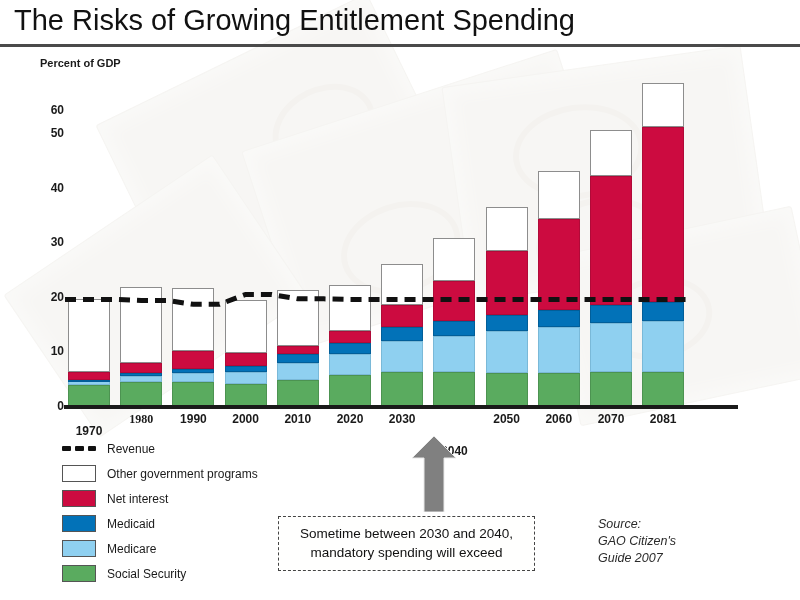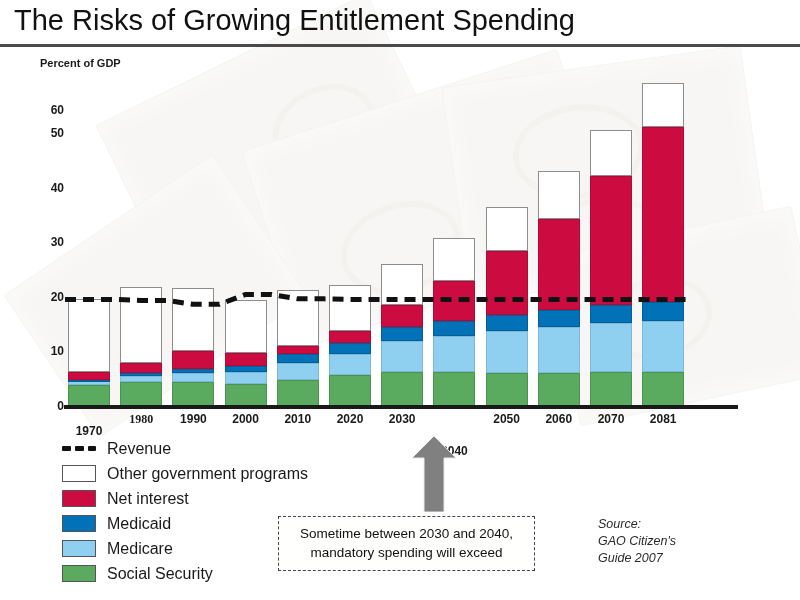--- a/index.html
+++ b/index.html
@@ -68,21 +68,21 @@
   
   #legend{position:absolute;left:62px;top:437px;}
   .lg-row{display:flex;align-items:center;height:23px;margin-bottom:2px;}
   .lg-swatch{width:34px;height:17px;margin-right:11px;box-sizing:border-box;flex:0 0 auto;}
   .lg-swatch.dash{
     background:transparent;border:none;position:relative;height:17px;
   }
   .lg-swatch.dash i{
     position:absolute;top:6px;height:5px;background:#111;border-radius:1px;display:block;
   }
-  .lg-label{font-size:16px;color:#1a1a1a;white-space:nowrap;}
+  .lg-label{font-size:12px;color:#1a1a1a;white-space:nowrap;}
   
   #annot{
     position:absolute;left:278px;top:516px;width:243px;
     border:1px dashed #444;background:#fffffe;
     padding:7px 6px 8px 6px;text-align:center;
     font-size:13.5px;line-height:19px;color:#111;
   }
   #arrow{position:absolute;left:409px;top:434px;width:50px;height:78px;}
   #source{
     position:absolute;left:598px;top:516px;

